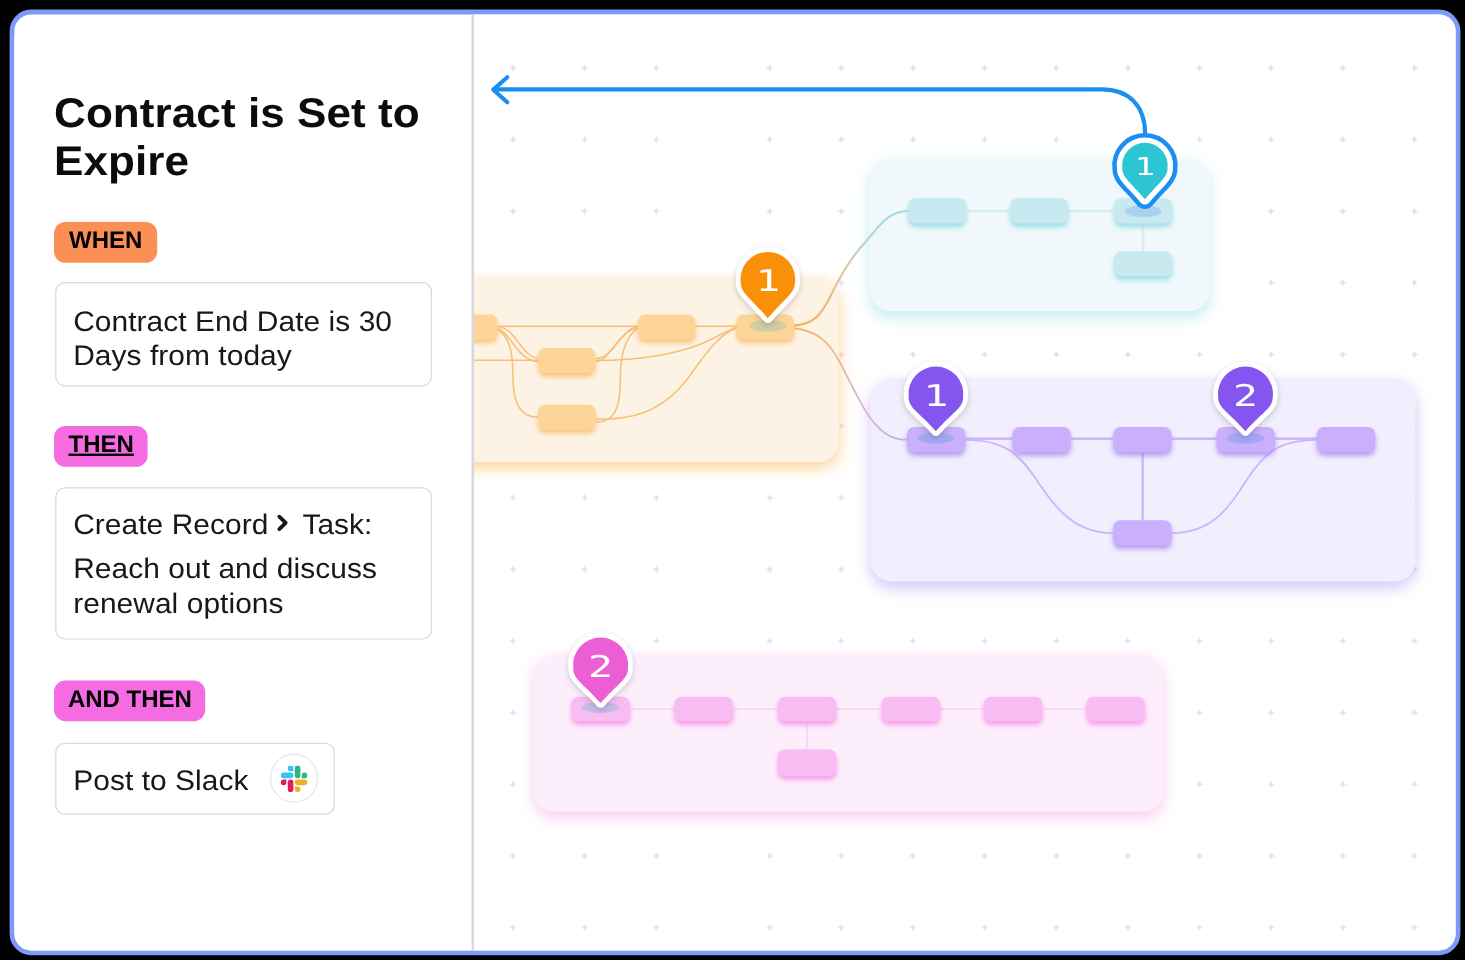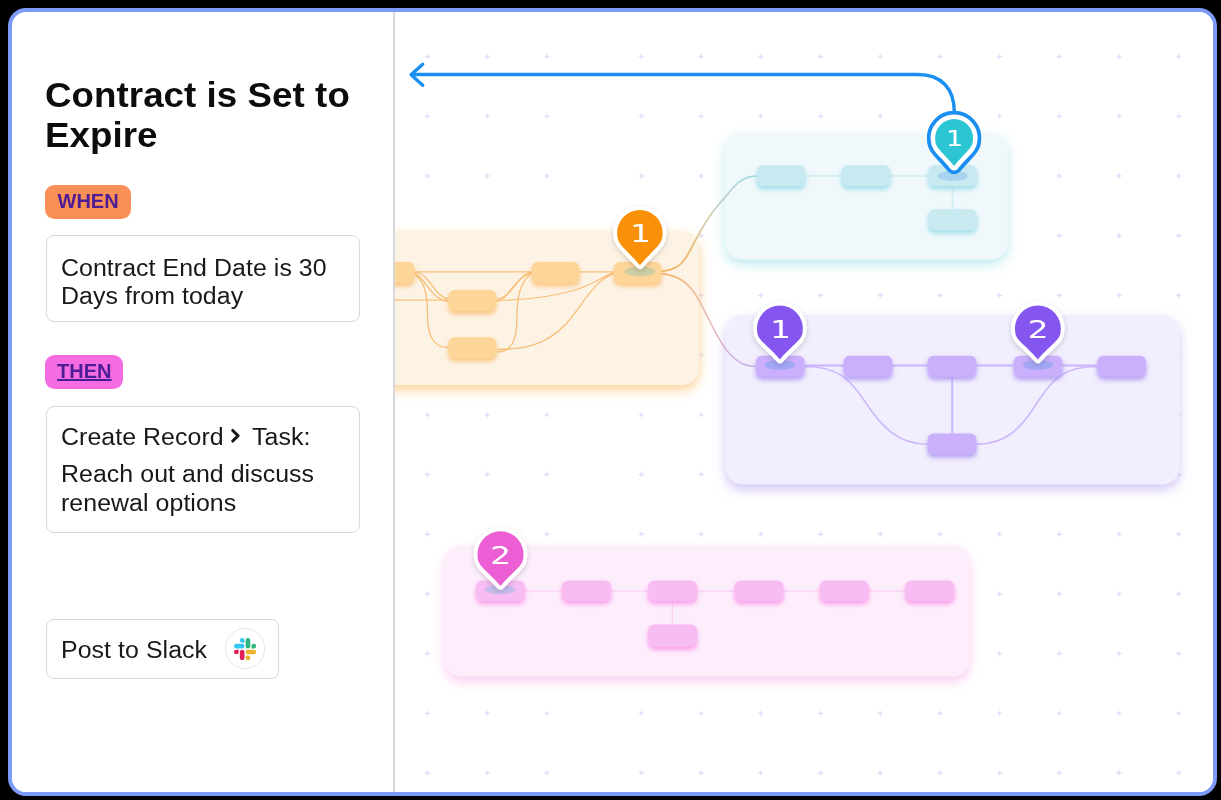--- a/index.html
+++ b/index.html
@@ -9,21 +9,21 @@
          border:4px solid #7d9af9;border-radius:18px;background:#fff;
          box-sizing:border-box;overflow:hidden;}
   .inner{position:absolute;left:-12px;top:-12px;width:1221px;height:800px;}
   .left{position:absolute;left:0;top:0;width:394px;height:800px;background:#fff;z-index:20;margin-top:29px;}
   .divider{position:absolute;left:392.9px;top:0;width:2.2px;height:800px;background:#d6d8db;z-index:21;}
   .right{position:absolute;left:395.1px;top:0;width:825.9px;height:800px;overflow:hidden;background:#fff;}
 
   h1.title{position:absolute;left:45.2px;top:47px;margin:0;width:340px;
            font-size:34.5px;line-height:39.5px;font-weight:700;color:#0b0c0d;
            letter-spacing:0.05px;transform:scaleX(1.064);transform-origin:0 0;}
-  .badge{position:absolute;color:#4c1d95;font-weight:700;font-size:20px;
+  .badge{position:absolute;color:#000000;font-weight:700;font-size:20px;
          letter-spacing:0px;border-radius:9.5px;line-height:1;
          display:flex;align-items:center;justify-content:center;
          padding-bottom:1px;box-sizing:border-box;}
   .card{position:absolute;border:1.3px solid #d8d9da;border-radius:8px;background:#fff;box-sizing:border-box;}
   .ctext{position:absolute;font-size:23.5px;line-height:28px;color:#16181a;
          white-space:nowrap;letter-spacing:0.05px;transform:scaleX(1.06);transform-origin:0 0;}
 </style>
 </head>
 <body>
 
@@ -436,20 +436,21 @@
     <div class="badge" style="left:45.3px;top:325.9px;width:78px;height:33.9px;background:#f56ce2;text-decoration:underline;">THEN</div>
     <div class="card" style="left:45.6px;top:376.6px;width:314.4px;height:127px;"></div>
     <div class="ctext" style="left:61.2px;top:393.5px;">Create Record</div>
     <svg style="position:absolute;left:229px;top:398px;" width="14" height="18" viewBox="0 0 14 18">
       <path d="M3.75 3.5 L9.1 8.75 L3.75 14" fill="none" stroke="#16181a" stroke-width="3.1" stroke-linecap="round" stroke-linejoin="round"></path>
     </svg>
     <div class="ctext" style="left:251.5px;top:393.5px;">Task:</div>
     <div class="ctext" style="left:61.2px;top:431.1px;">Reach out and discuss</div>
     <div class="ctext" style="left:61.2px;top:459.9px;">renewal options</div>
 
+    <div class="badge" style="left:45.3px;top:537.9px;width:126px;height:33.9px;background:#f56ce2;">AND THEN</div>
     <div class="card" style="left:45.7px;top:589.6px;width:233.8px;height:60px;"></div>
     <div class="ctext" style="left:61.2px;top:607.2px;">Post to Slack</div>
     <div style="position:absolute;left:224.7px;top:599.4px;width:40.2px;height:40.2px;border-radius:50%;
                 background:#fff;border:1px solid #e7e7e7;box-sizing:border-box;"></div>
     <svg style="position:absolute;left:233.8px;top:608.5px;" width="22" height="22" viewBox="0 0 122 122">
       <path d="M25.8 77.6a12.9 12.9 0 1 1-12.9-12.9h12.9z" fill="#e01e5a"></path>
       <path d="M32.3 77.6a12.9 12.9 0 1 1 25.8 0v32.3a12.9 12.9 0 1 1-25.8 0z" fill="#e01e5a"></path>
       <path d="M45.2 25.8a12.9 12.9 0 1 1 12.9-12.9v12.9z" fill="#36c5f0"></path>
       <path d="M45.2 32.3a12.9 12.9 0 1 1 0 25.8H12.9a12.9 12.9 0 1 1 0-25.8z" fill="#36c5f0"></path>
       <path d="M96.9 45.2a12.9 12.9 0 1 1 12.9 12.9H96.9z" fill="#2eb67d"></path>

